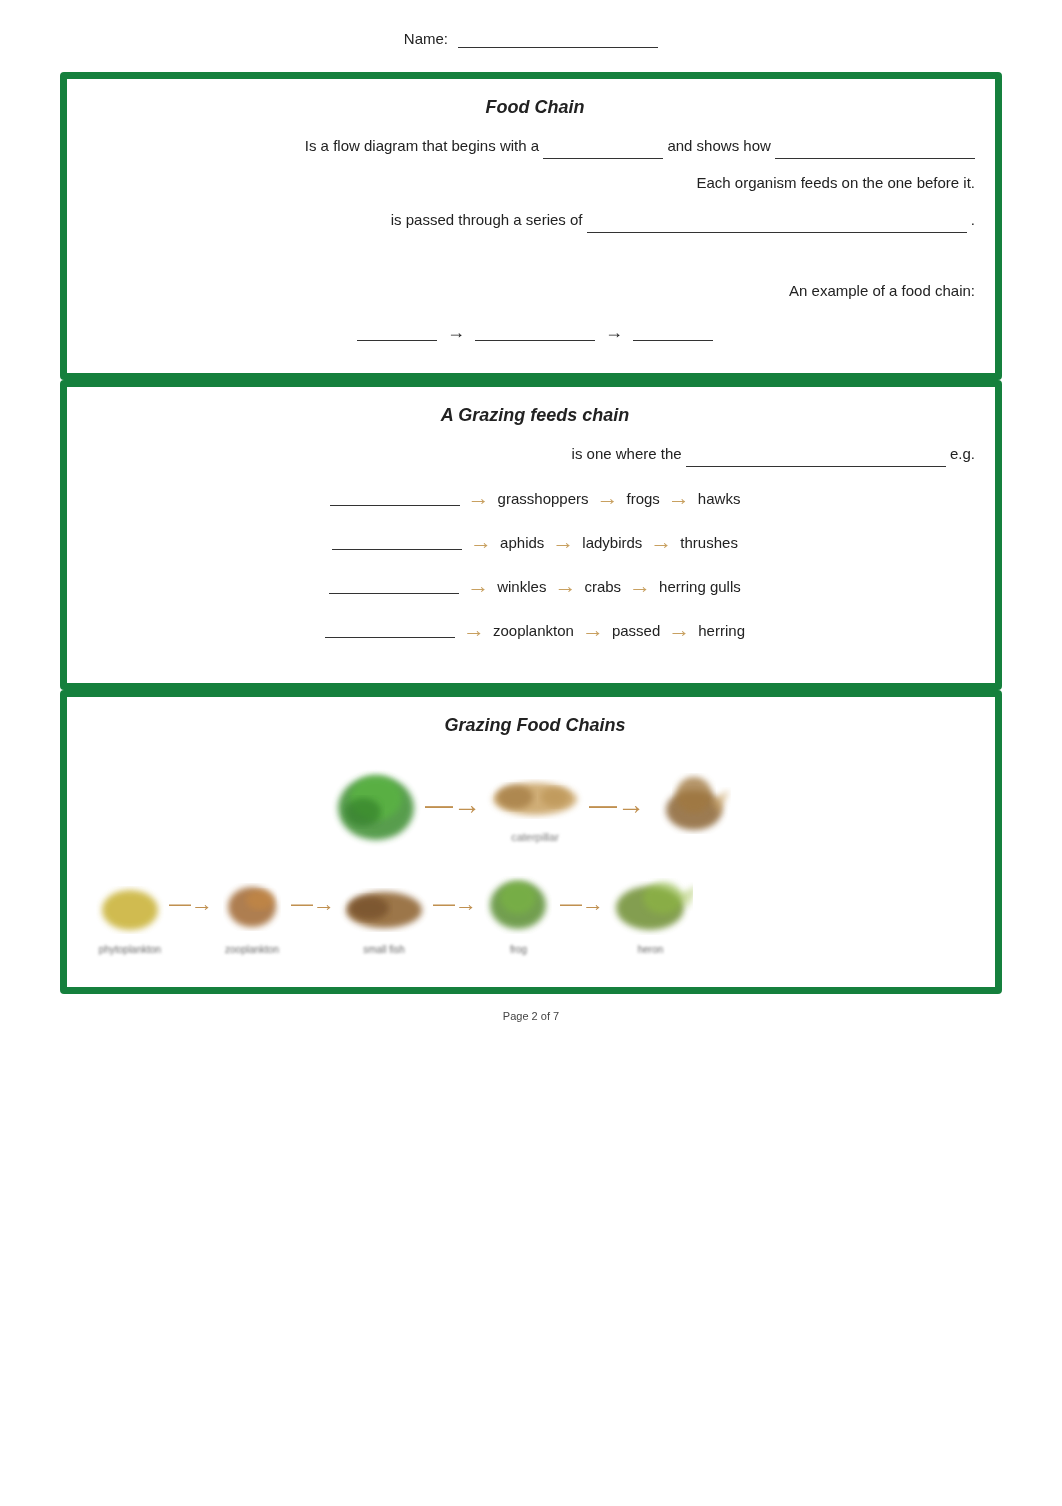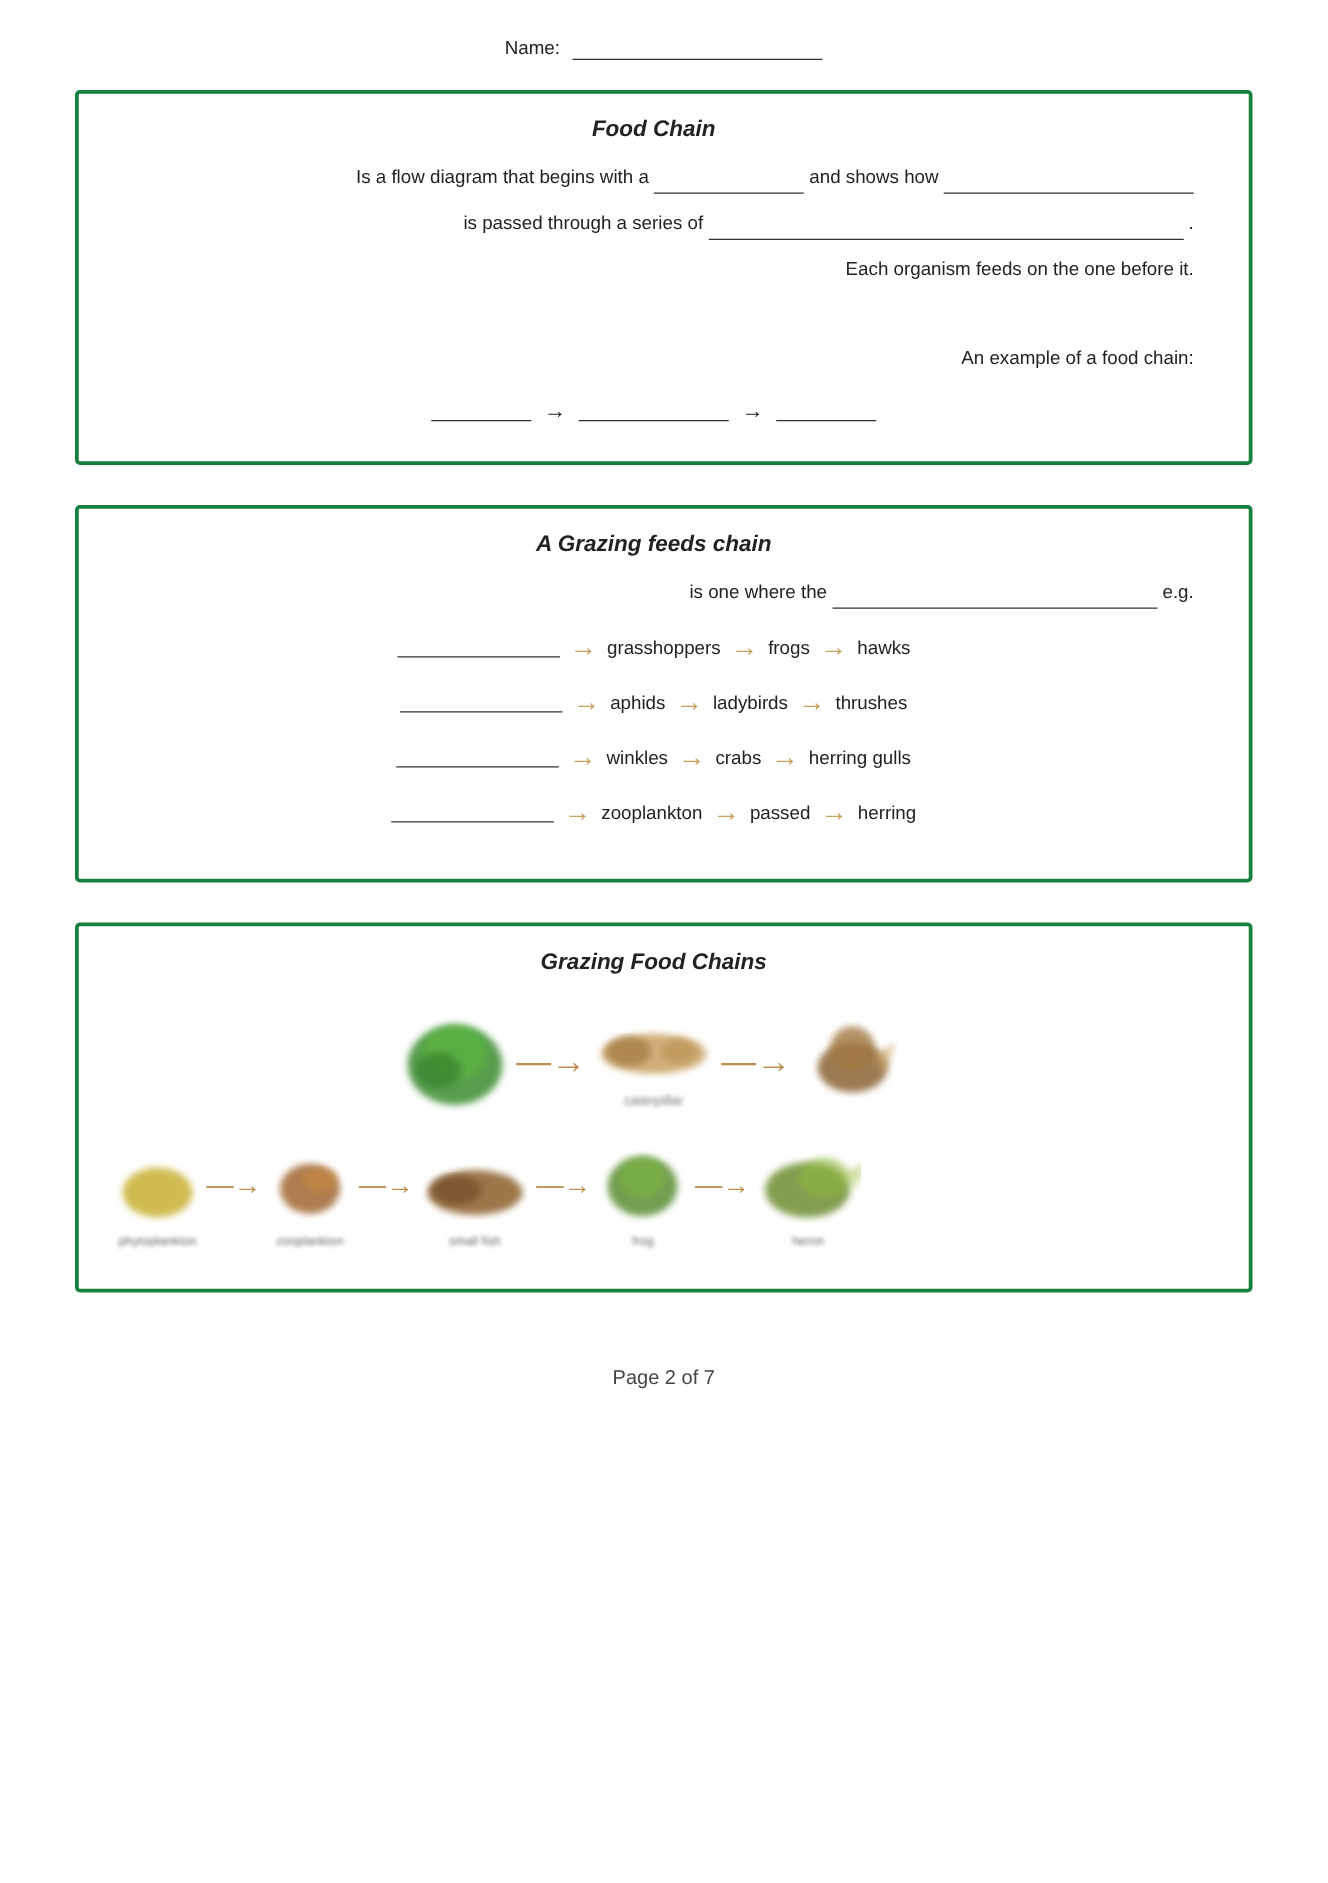--- a/index.html
+++ b/index.html
@@ -19,24 +19,24 @@
       font-size: 15px;
     }
     .name-line .underline-field {
       display: inline-block;
       border-bottom: 1px solid #333;
       width: 200px;
       margin-left: 6px;
     }
 
     .section-box {
-      border: 3px solid #15803d;
+      border: 7px solid #15803d;
       border-radius: 4px;
-      padding: 18px 44px 22px 28px;
-      margin-bottom: 32px;
+      padding: 18px 20px 22px 28px;
+      margin-bottom: 0;
       background: #fff;
     }
 
     .section-title {
       text-align: center;
       font-style: italic;
       font-weight: bold;
       font-size: 18px;
       margin-bottom: 14px;
     }
@@ -120,22 +120,22 @@
     .dashed-arrow {
       display: inline-block;
       color: #c8a060;
       font-size: 22px;
       margin: 0 4px;
       align-self: center;
     }
 
     .page-footer {
       text-align: center;
-      margin-top: 60px;
-      font-size: 16px;
+      margin-top: 16px;
+      font-size: 11px;
       color: #444;
     }
 
     .indent {
       padding-left: 24px;
     }
   </style>
 </head>
 <body>
 
@@ -146,29 +146,29 @@
 
 <div class="section-box">
   <div class="section-title">Food Chain</div>
 
   <div class="text-line">
     <span>Is a flow diagram that begins with a</span>
     <span class="fill-line">&nbsp;</span>
     <span>and shows how</span>
     <span class="fill-line fill-line-long">&nbsp;</span>
   </div>
+
+  <div class="text-line">Each organism feeds on the one before it.</div>
 
   <div class="text-line indent">
     <span>is passed through a series of</span>
     <span class="fill-line fill-line-xl">&nbsp;</span>
     <span>.</span>
   </div>
 
-  <div class="text-line">Each organism feeds on the one before it.</div>
-
   <br>
 
 
   <br>
 
   <div class="text-line">An example of a food chain:</div>
 
   <div class="arrow-chain">
     <span class="fill-line fill-line-short">&nbsp;</span>
     <span class="arrow-sym">→</span>

